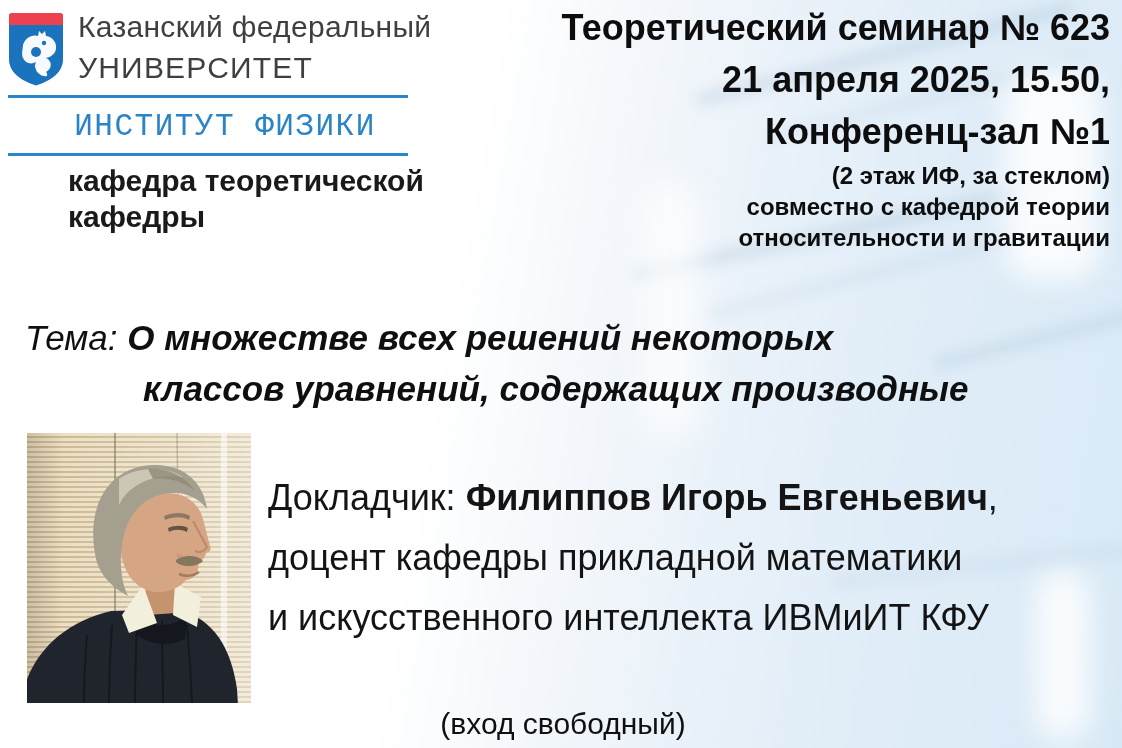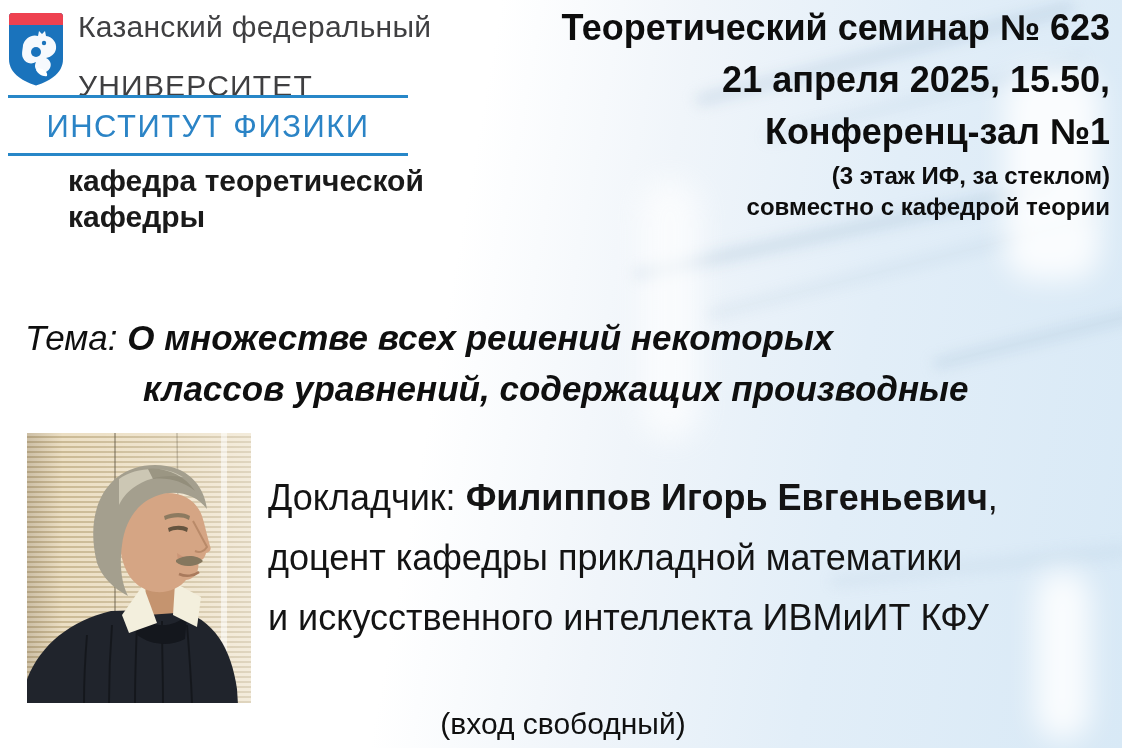--- a/index.html
+++ b/index.html
@@ -25,25 +25,25 @@
   .blob{position:absolute;background:rgba(255,255,255,.85);filter:blur(14px);border-radius:30px;}
   .b1{left:1005px;top:70px;width:95px;height:210px;}
   .b2{left:640px;top:180px;width:60px;height:260px;opacity:.8;}
   .b3{left:1035px;top:570px;width:55px;height:170px;}
   .content{position:absolute;inset:0;z-index:1;}
 
   
   .shield{position:absolute;left:8px;top:12px;width:56px;height:74px;}
   .uni-name{position:absolute;left:78px;top:6px;font-size:30px;line-height:41px;
     color:#3f3f41;letter-spacing:.3px;}
-  .uni-name .caps{letter-spacing:1.2px;margin-top:18px;}
+  .uni-name .caps{letter-spacing:1.2px;}
   .divider{position:absolute;left:8px;width:400px;height:3px;background:#2787c8;}
   .div1{top:95px;} .div2{top:153px;}
-  .institute{position:absolute;left:8px;top:103px;width:400px;text-align:center;
-    color:#2b84c6;font-size:31px;line-height:48px;letter-spacing:1.5px;}
+  .institute{position:absolute;left:25px;top:103px;width:400px;text-align:center;
+    color:#2b84c6;font-size:31px;line-height:48px;letter-spacing:1.5px;font-family:Liberation Mono, monospace;}
   .department{position:absolute;left:68px;top:163px;font-weight:700;font-size:30px;
     line-height:36px;color:#1a1a1a;}
 
   
   .event{position:absolute;top:2px;right:12px;text-align:right;color:#0d0d0d;font-weight:700;}
   .event-main{font-size:36px;line-height:52px;}
   .event-sub{font-size:24px;line-height:31px;margin-top:2px;}
 
   
   .topic{position:absolute;left:25px;top:312px;font-size:35px;line-height:51px;color:#0f0f0f;font-style:italic;}
@@ -113,22 +113,23 @@
       <div>кафедры</div>
     </div>
 
     <div class="event">
       <div class="event-main">
         <div>Теоретический семинар № 623</div>
         <div>21 апреля 2025, 15.50,</div>
         <div>Конференц-зал №1</div>
       </div>
       <div class="event-sub">
-        <div>(3 этаж ИФ, за стеклом)</div>
+        <div>(2 этаж ИФ, за стеклом)</div>
         <div>совместно с кафедрой теории</div>
+        <div>относительности и гравитации</div>
       </div>
     </div>
 
     <div class="topic">
       <div class="topic-line1">
         <span class="lbl">Тема: </span><b>О множестве всех решений некоторых</b>
       </div>
       <div class="topic-line2">классов уравнений, содержащих производные</div>
     </div>
 

